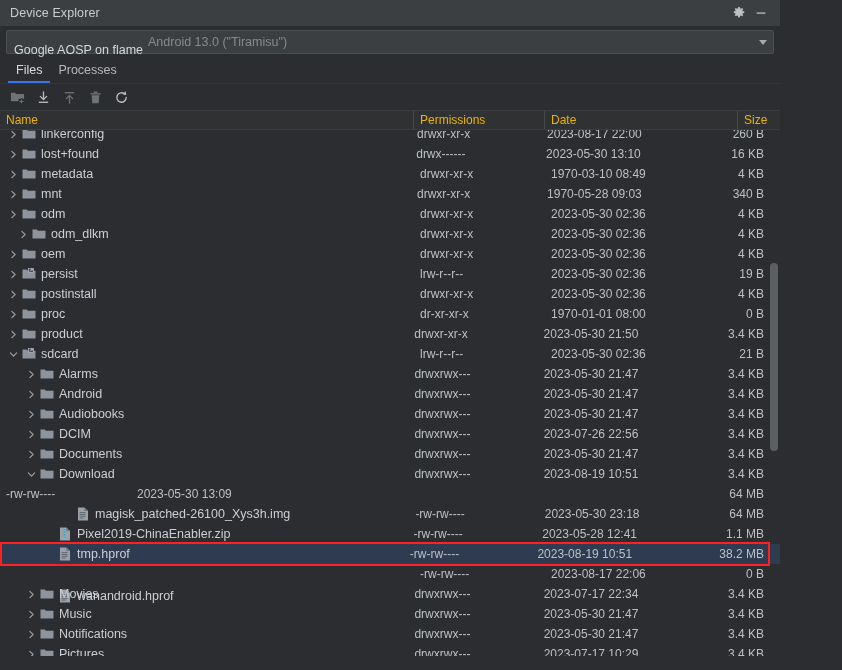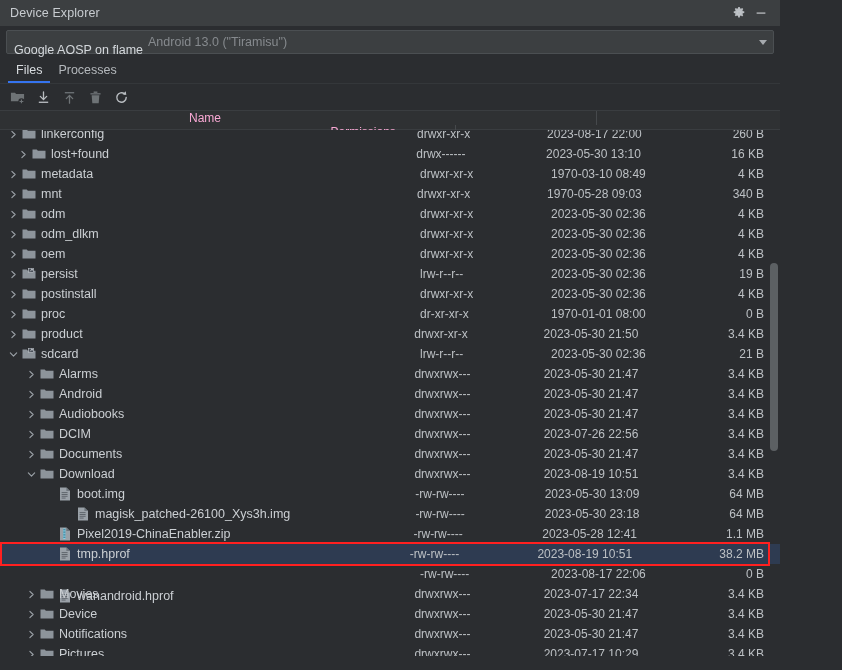--- a/index.html
+++ b/index.html
@@ -43,21 +43,21 @@
 
   
   .toolbar { height: 26px; display: flex; align-items: center; gap: 2px; padding-left: 5px; background: #2b2d30; }
   .tool { width: 24px; height: 22px; display: flex; align-items: center; justify-content: center; cursor: pointer; border-radius: 3px; }
   .tool.disabled { cursor: default; }
 
   
   .thead {
     height: 20px; display: flex; align-items: center;
     background: #2f3133; border-top: 1px solid #3a3d40; border-bottom: 1px solid #3a3d40;
-    font-size: 12px; color: #f9a8d4; flex-direction: column;
+    font-size: 12px; color: #eab308;
   }
   .th { height: 100%; display: flex; align-items: center; padding-left: 6px; border-right: 1px solid #46494c; cursor: pointer; }
   .th:last-child { border-right: none; }
   .th-name { width: 414px; }
   .th-perm { width: 131px; }
   .th-date { width: 193px; }
   .th-size { flex: 1; }
 
   
   .listwrap { position: relative; height: 526px; overflow: hidden; background: #2b2d30; }
@@ -171,21 +171,21 @@
                 <path fill="#8d949b" d="M0.5 1.5h4.2l1.2 1.3H13.5v7.7H0.5z"></path>
               </svg>
             </span>
             <span class="fname">linkerconfig</span>
           </div>
           <div class="c-perm">drwxr-xr-x</div>
           <div class="c-date">2023-08-17 22:00</div>
           <div class="c-size">260 B</div>
         </div>
         <div class="row">
-          <div class="c-name" style="padding-left: 16px;">
+          <div class="c-name" style="padding-left: 6px;">
             <span class="twisty">
               <svg width="9" height="9" viewBox="0 0 10 10">
                 <path d="M3.2 1.5L6.8 5 3.2 8.5" stroke="#9aa0a6" stroke-width="1.3" fill="none" stroke-linecap="round" stroke-linejoin="round"></path>
               </svg>
             </span>
             <span class="ficon">
               <svg width="14" height="12" viewBox="0 0 14 12">
                 <path fill="#8d949b" d="M0.5 1.5h4.2l1.2 1.3H13.5v7.7H0.5z"></path>
               </svg>
             </span>
@@ -243,21 +243,21 @@
                 <path fill="#8d949b" d="M0.5 1.5h4.2l1.2 1.3H13.5v7.7H0.5z"></path>
               </svg>
             </span>
             <span class="fname">odm</span>
           </div>
           <div class="c-perm">drwxr-xr-x</div>
           <div class="c-date">2023-05-30 02:36</div>
           <div class="c-size">4 KB</div>
         </div>
         <div class="row">
-          <div class="c-name" style="padding-left: 6px;">
+          <div class="c-name" style="padding-left: 16px;">
             <span class="twisty">
               <svg width="9" height="9" viewBox="0 0 10 10">
                 <path d="M3.2 1.5L6.8 5 3.2 8.5" stroke="#9aa0a6" stroke-width="1.3" fill="none" stroke-linecap="round" stroke-linejoin="round"></path>
               </svg>
             </span>
             <span class="ficon">
               <svg width="14" height="12" viewBox="0 0 14 12">
                 <path fill="#8d949b" d="M0.5 1.5h4.2l1.2 1.3H13.5v7.7H0.5z"></path>
               </svg>
             </span>
@@ -481,36 +481,20 @@
                 <path fill="#8d949b" d="M0.5 1.5h4.2l1.2 1.3H13.5v7.7H0.5z"></path>
               </svg>
             </span>
             <span class="fname">Download</span>
           </div>
           <div class="c-perm">drwxrwx---</div>
           <div class="c-date">2023-08-19 10:51</div>
           <div class="c-size">3.4 KB</div>
         </div>
         <div class="row">
-          <div class="c-name" style="padding-left: 42px;">
-            <span class="twisty blank"></span>
-            <span class="ficon">
-              <svg width="12" height="14" viewBox="0 0 12 14">
-                <path fill="#9aa1a8" d="M1 0.5h6.4L11 4v9.5H1z"></path>
-                <path fill="#6f767d" d="M7.4 0.5L11 4H7.4z"></path>
-                <g fill="#595f66">
-                  <rect x="2.6" y="5.2" width="6" height="0.9"></rect>
-                  <rect x="2.6" y="7" width="6" height="0.9"></rect>
-                  <rect x="2.6" y="8.8" width="6" height="0.9"></rect>
-                  <rect x="2.6" y="10.6" width="4" height="0.9"></rect>
-                </g>
-              </svg>
-            </span>
-            <span class="fname">boot.img</span>
-          </div>
           <div class="c-perm">-rw-rw----</div>
           <div class="c-date">2023-05-30 13:09</div>
           <div class="c-size">64 MB</div>
         </div>
         <div class="row">
           <div class="c-name" style="padding-left: 60px;">
             <span class="twisty blank"></span>
             <span class="ficon">
               <svg width="12" height="14" viewBox="0 0 12 14">
                 <path fill="#9aa1a8" d="M1 0.5h6.4L11 4v9.5H1z"></path>
@@ -618,21 +602,21 @@
             <span class="twisty">
               <svg width="9" height="9" viewBox="0 0 10 10">
                 <path d="M3.2 1.5L6.8 5 3.2 8.5" stroke="#9aa0a6" stroke-width="1.3" fill="none" stroke-linecap="round" stroke-linejoin="round"></path>
               </svg>
             </span>
             <span class="ficon">
               <svg width="14" height="12" viewBox="0 0 14 12">
                 <path fill="#8d949b" d="M0.5 1.5h4.2l1.2 1.3H13.5v7.7H0.5z"></path>
               </svg>
             </span>
-            <span class="fname">Device</span>
+            <span class="fname">Music</span>
           </div>
           <div class="c-perm">drwxrwx---</div>
           <div class="c-date">2023-05-30 21:47</div>
           <div class="c-size">3.4 KB</div>
         </div>
         <div class="row">
           <div class="c-name" style="padding-left: 24px;">
             <span class="twisty">
               <svg width="9" height="9" viewBox="0 0 10 10">
                 <path d="M3.2 1.5L6.8 5 3.2 8.5" stroke="#9aa0a6" stroke-width="1.3" fill="none" stroke-linecap="round" stroke-linejoin="round"></path>

